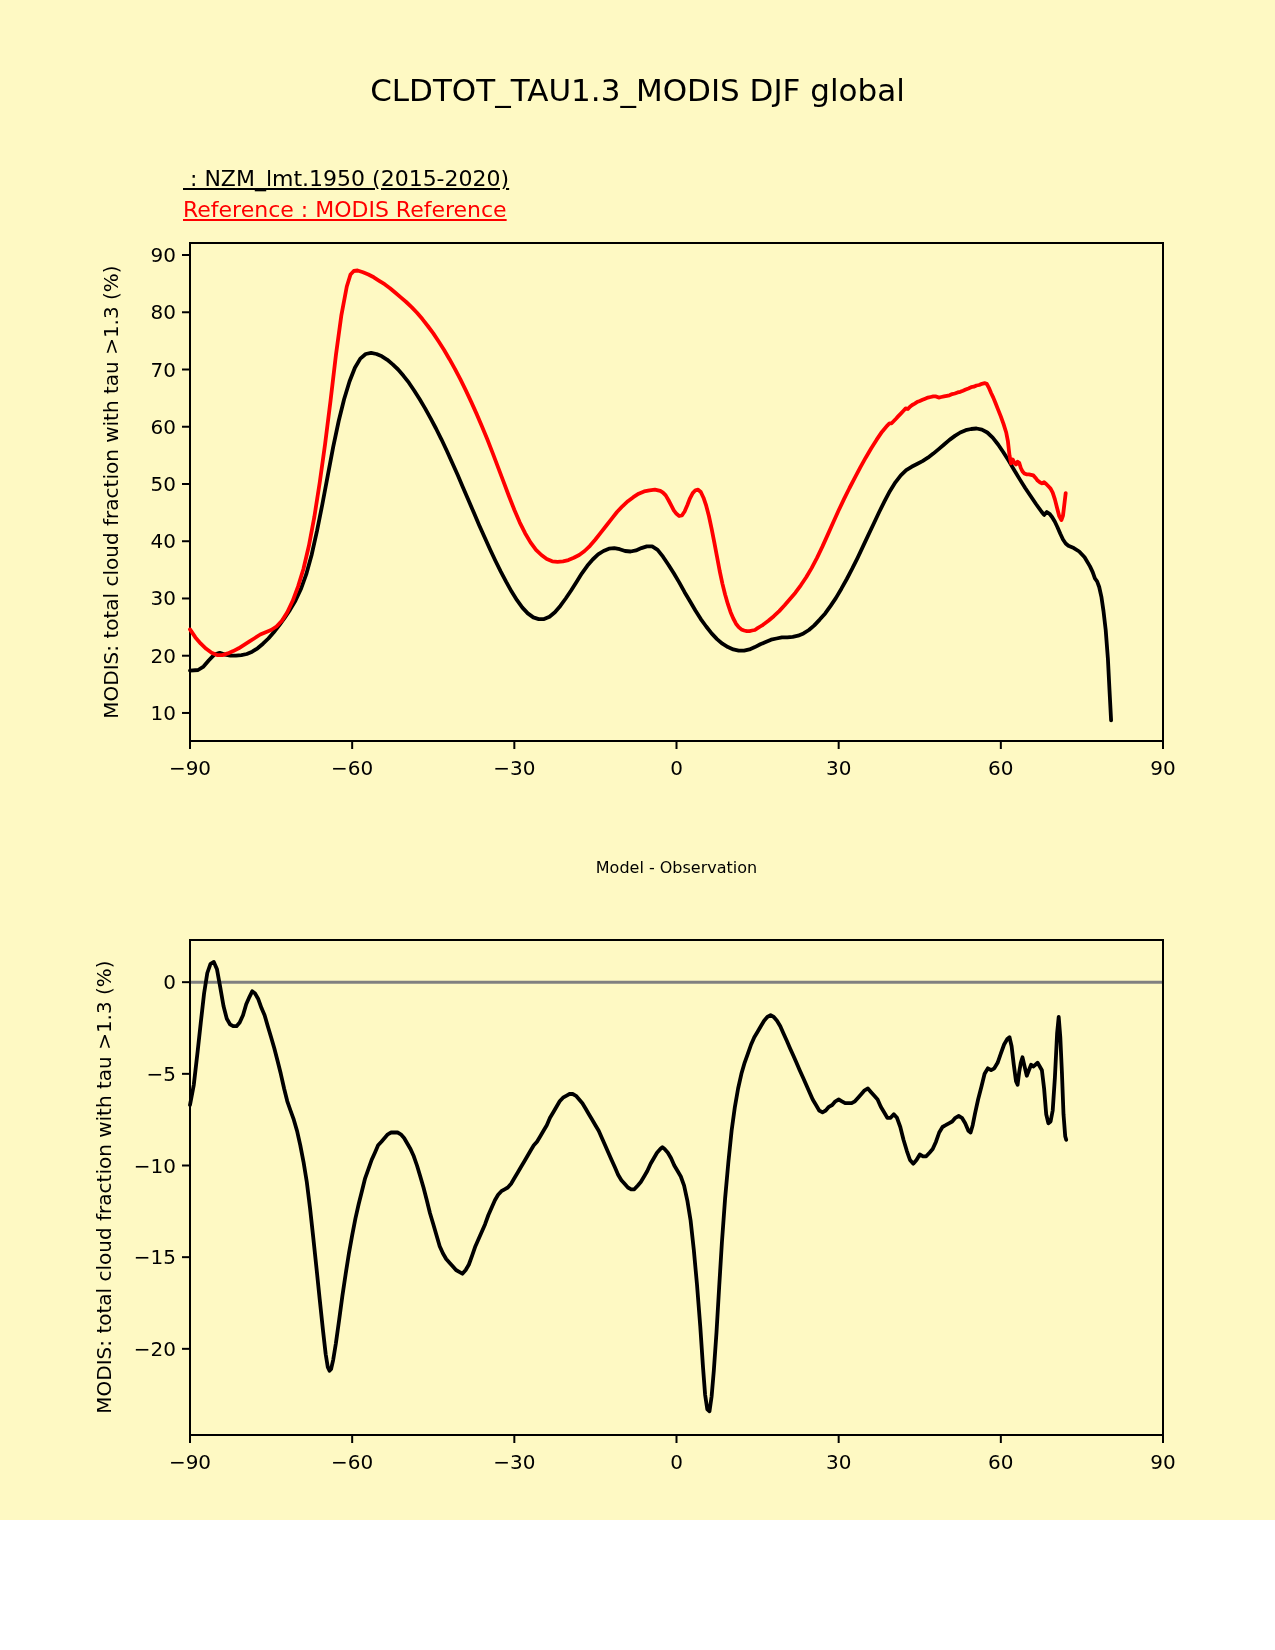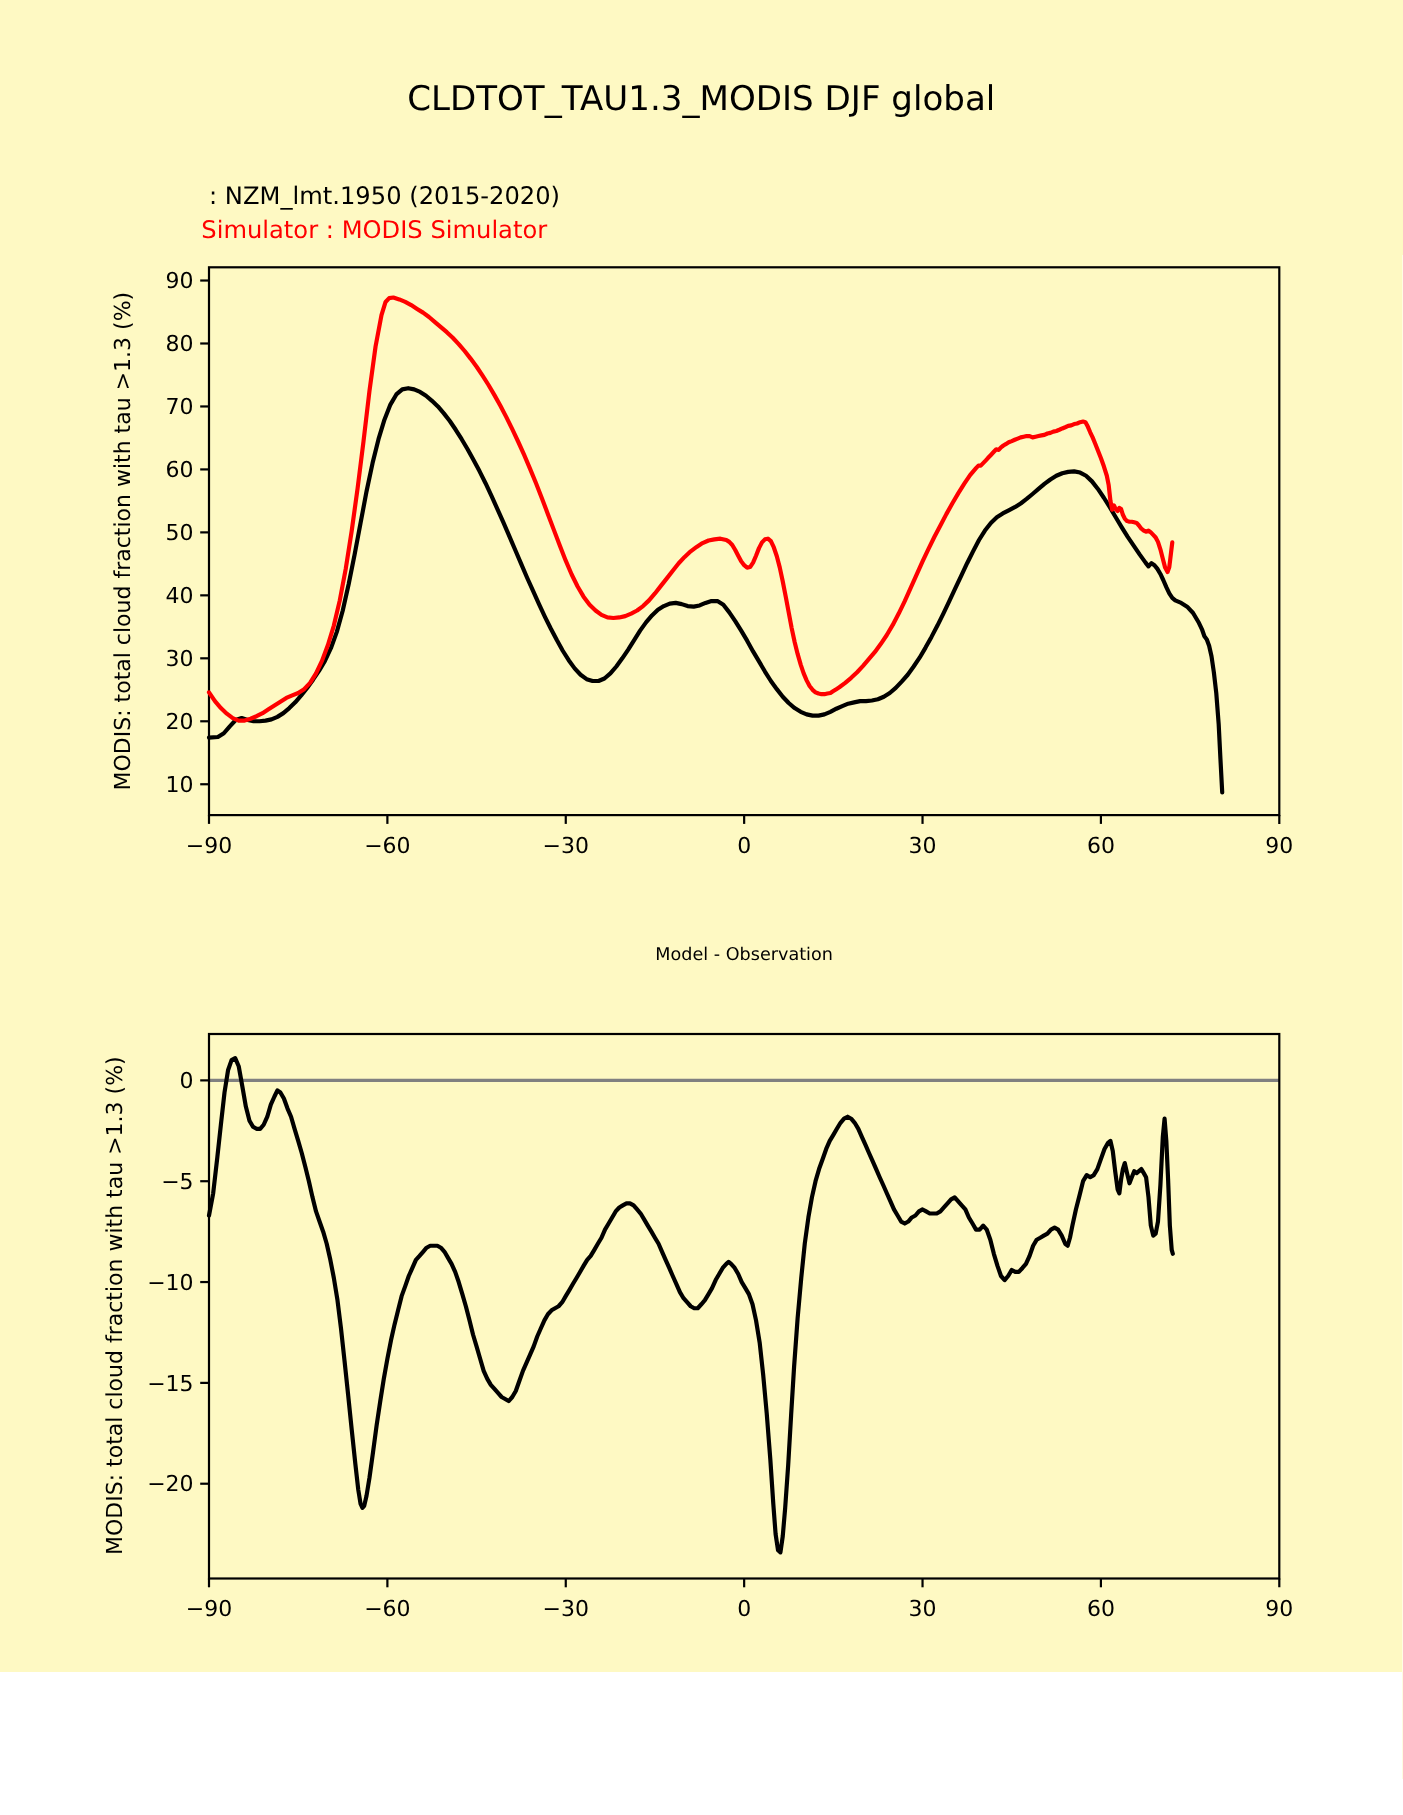--- a/index.html
+++ b/index.html
@@ -1,35 +1,35 @@
 <!DOCTYPE html>
 <html><head>
 <meta charset="utf-8">
 <style>
   html,body{margin:0;padding:0;background:#ffffff;}
   #figure{position:relative;width:1275px;height:1520px;background:#fef9c3;
           font-family:"DejaVu Sans","Liberation Sans",sans-serif;color:#000;}
   .abs{position:absolute;}
   #fig-title{left:0;top:72px;width:1275px;text-align:center;font-size:31px;white-space:pre;}
-  .legend-line{left:183px;font-size:22px;white-space:pre;}
+  .legend-line{left:183px;font-size:22px;white-space:pre;text-decoration:underline;}
   #legend-model{top:166px;color:#000000;}
   #legend-ref{top:197px;color:#ff0000;}
   #bottom-title{left:190px;top:858px;width:973px;text-align:center;font-size:16px;}
   .ylab{width:520px;height:26px;text-align:center;font-size:20px;transform:rotate(-90deg);}
   #ylab-top{left:-148px;top:479px;}
   #ylab-bottom{left:-155px;top:1174px;}
   svg text{font-family:"DejaVu Sans","Liberation Sans",sans-serif;font-size:20px;fill:#000;}
 </style>
 </head>
 <body>
 
 <div id="figure">
   <div class="abs" id="fig-title">CLDTOT_TAU1.3_MODIS DJF global</div>
   <div class="abs legend-line" id="legend-model"> : NZM_lmt.1950 (2015-2020)</div>
-  <div class="abs legend-line" id="legend-ref">Simulator : MODIS Simulator</div>
+  <div class="abs legend-line" id="legend-ref">Reference : MODIS Reference</div>
   <div class="abs ylab" id="ylab-top">MODIS: total cloud fraction with tau &gt;1.3 (%)</div>
   <div class="abs ylab" id="ylab-bottom">MODIS: total cloud fraction with tau &gt;1.3 (%)</div>
   <div class="abs" id="bottom-title">Model - Observation</div>
   <svg class="abs" id="plot-svg" width="1275" height="1650" style="left:0;top:0">
       <rect x="190" y="243" width="973" height="498" fill="none" stroke="#000" stroke-width="2"></rect>
       <line x1="190" x2="190" y1="741" y2="749" stroke="#000" stroke-width="2"></line>
       <text x="190" y="775" text-anchor="middle">−90</text>
       <line x1="352.16666666666663" x2="352.16666666666663" y1="741" y2="749" stroke="#000" stroke-width="2"></line>
       <text x="352.16666666666663" y="775" text-anchor="middle">−60</text>
       <line x1="514.3333333333333" x2="514.3333333333333" y1="741" y2="749" stroke="#000" stroke-width="2"></line>

